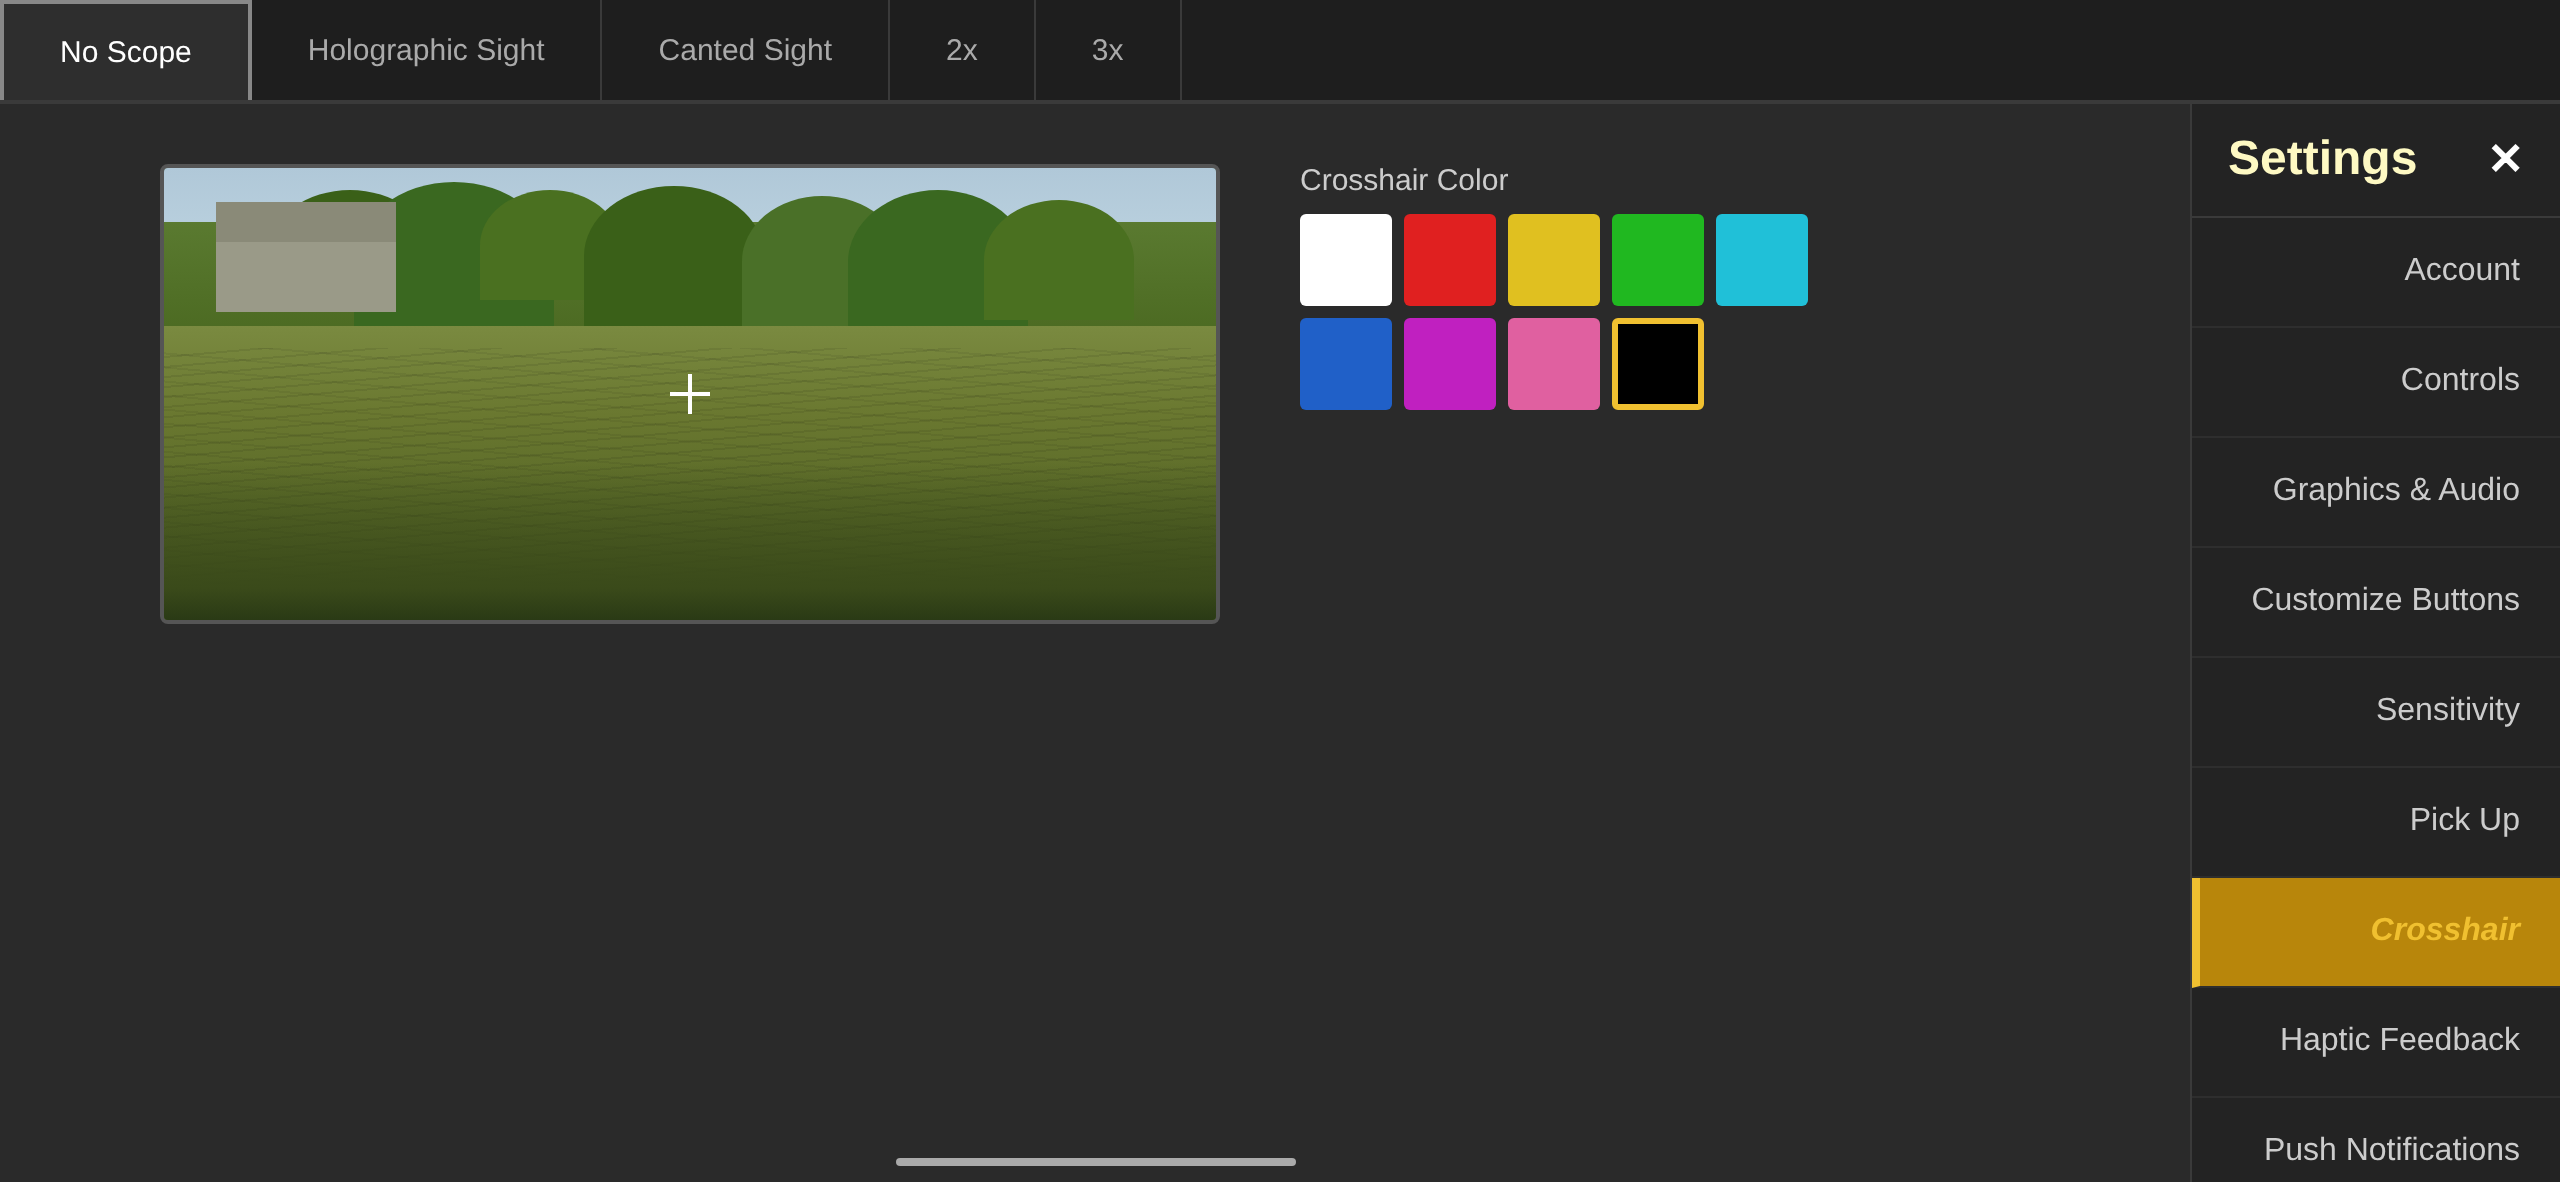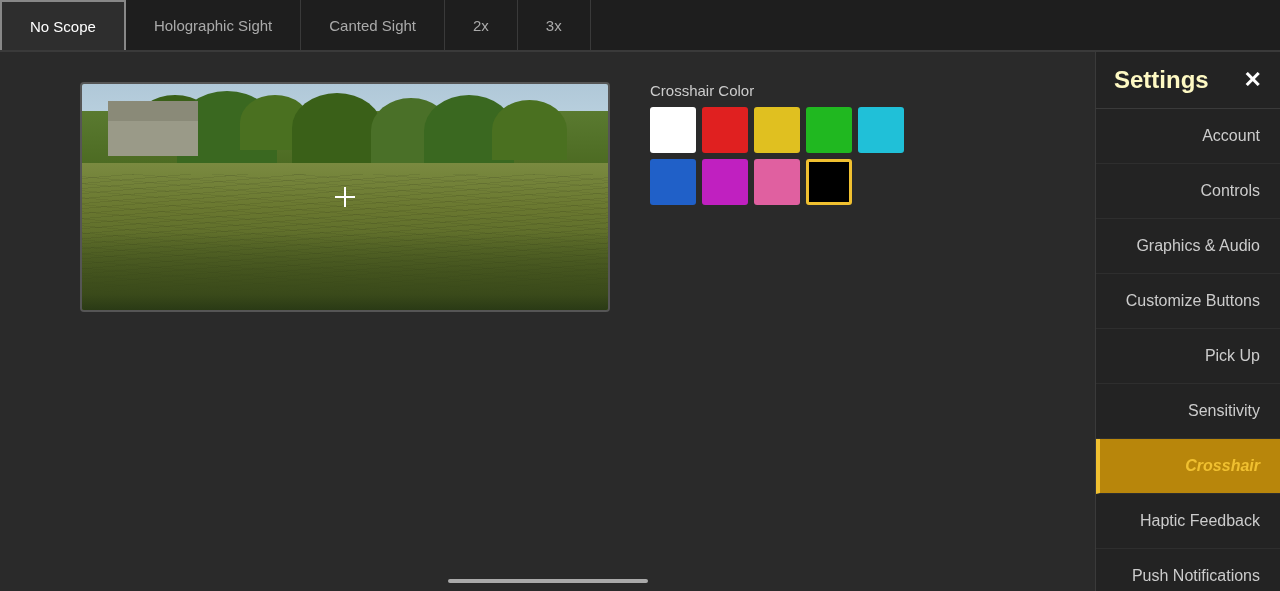--- a/index.html
+++ b/index.html
@@ -318,24 +318,24 @@
     <div class="sidebar-item">
       <span class="item-label">Controls</span>
     </div>
     <div class="sidebar-item">
       <span class="item-label">Graphics &amp; Audio</span>
     </div>
     <div class="sidebar-item">
       <span class="item-label">Customize Buttons</span>
     </div>
     <div class="sidebar-item">
+      <span class="item-label">Sensitivity</span>
+    </div>
+    <div class="sidebar-item">
       <span class="item-label">Pick Up</span>
-    </div>
-    <div class="sidebar-item">
-      <span class="item-label">Sensitivity</span>
     </div>
     <div class="sidebar-item active">
       <span class="item-label">Crosshair</span>
     </div>
     <div class="sidebar-item">
       <span class="item-label">Haptic Feedback</span>
     </div>
     <div class="sidebar-item">
       <span class="item-label">Push Notifications</span>
     </div>

